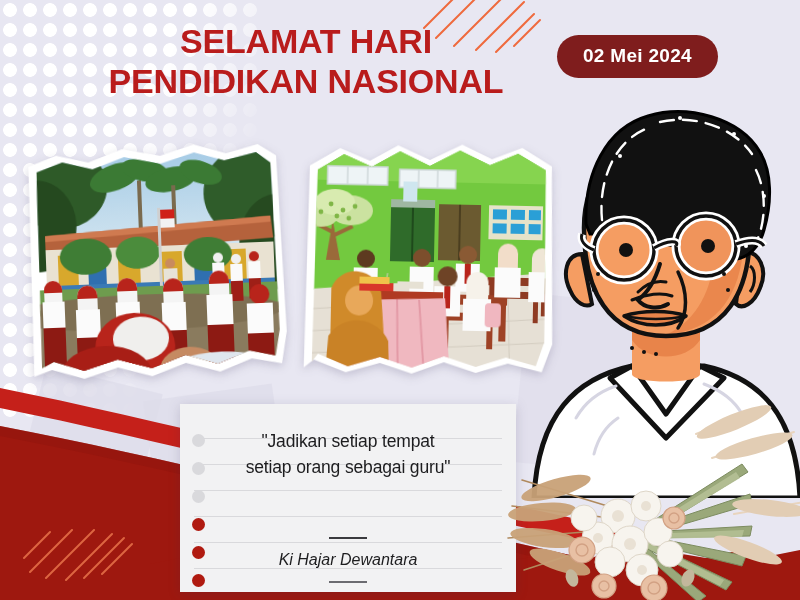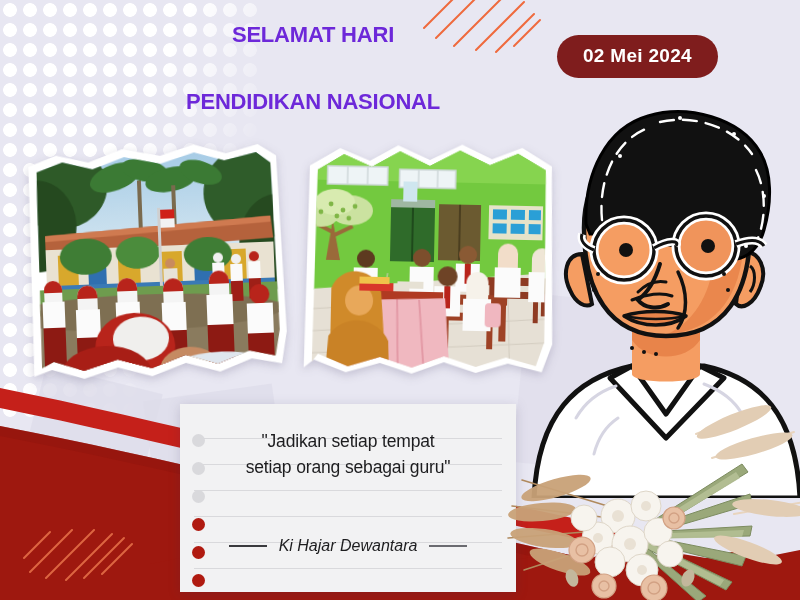--- a/index.html
+++ b/index.html
@@ -36,29 +36,29 @@
   
   .lines{position:absolute;pointer-events:none;}
   .lines.top{left:420px;top:-6px;width:130px;height:90px;}
   .lines.bot{left:20px;top:500px;width:140px;height:90px;}
 
   
   .swoosh{position:absolute;left:0;bottom:0;width:620px;height:230px;}
 
   
   .title{
-    position:absolute;left:63px;top:22px;width:500px;
+    position:absolute;left:56px;top:22px;width:500px;
     text-align:center;
-    color:#6d28d9;
+    color:#b91c1c;
     font-weight:bold;
-    font-size:22px;
+    font-size:34px;
     line-height:1.17;
     letter-spacing:-.2px;
   }
-  .title .l2{display:block;margin-top:41px;}
+  .title .l2{display:block;}
 
   
   .date-badge{
     position:absolute;left:557px;top:35px;
     padding:10px 26px 11px;
     background:#7f1d1d;
     color:#ffffff;
     font-size:19px;font-weight:bold;
     border-radius:26px;
     letter-spacing:.3px;
@@ -101,21 +101,21 @@
     color:#1d1d1f;
     font-size:17.5px;
     line-height:26px;
     letter-spacing:-.15px;
   }
   .quote-text span{display:block;}
   .attrib{
     position:absolute;left:0;right:0;top:133px;
     display:flex;align-items:center;justify-content:center;gap:12px;
     color:#1d1d1f;
-    font-size:16px;font-style:italic;
+    font-size:16px;font-style:italic;flex-direction:column;
   }
   .attrib .dash{width:38px;height:2px;background:#3a3a3e;display:block;}
   .attrib .dash.r{background:#6b6b70;}
 
   
   .tornred{position:absolute;left:150px;bottom:0;width:660px;height:66px;}
 </style>
 </head>
 <body>
 

